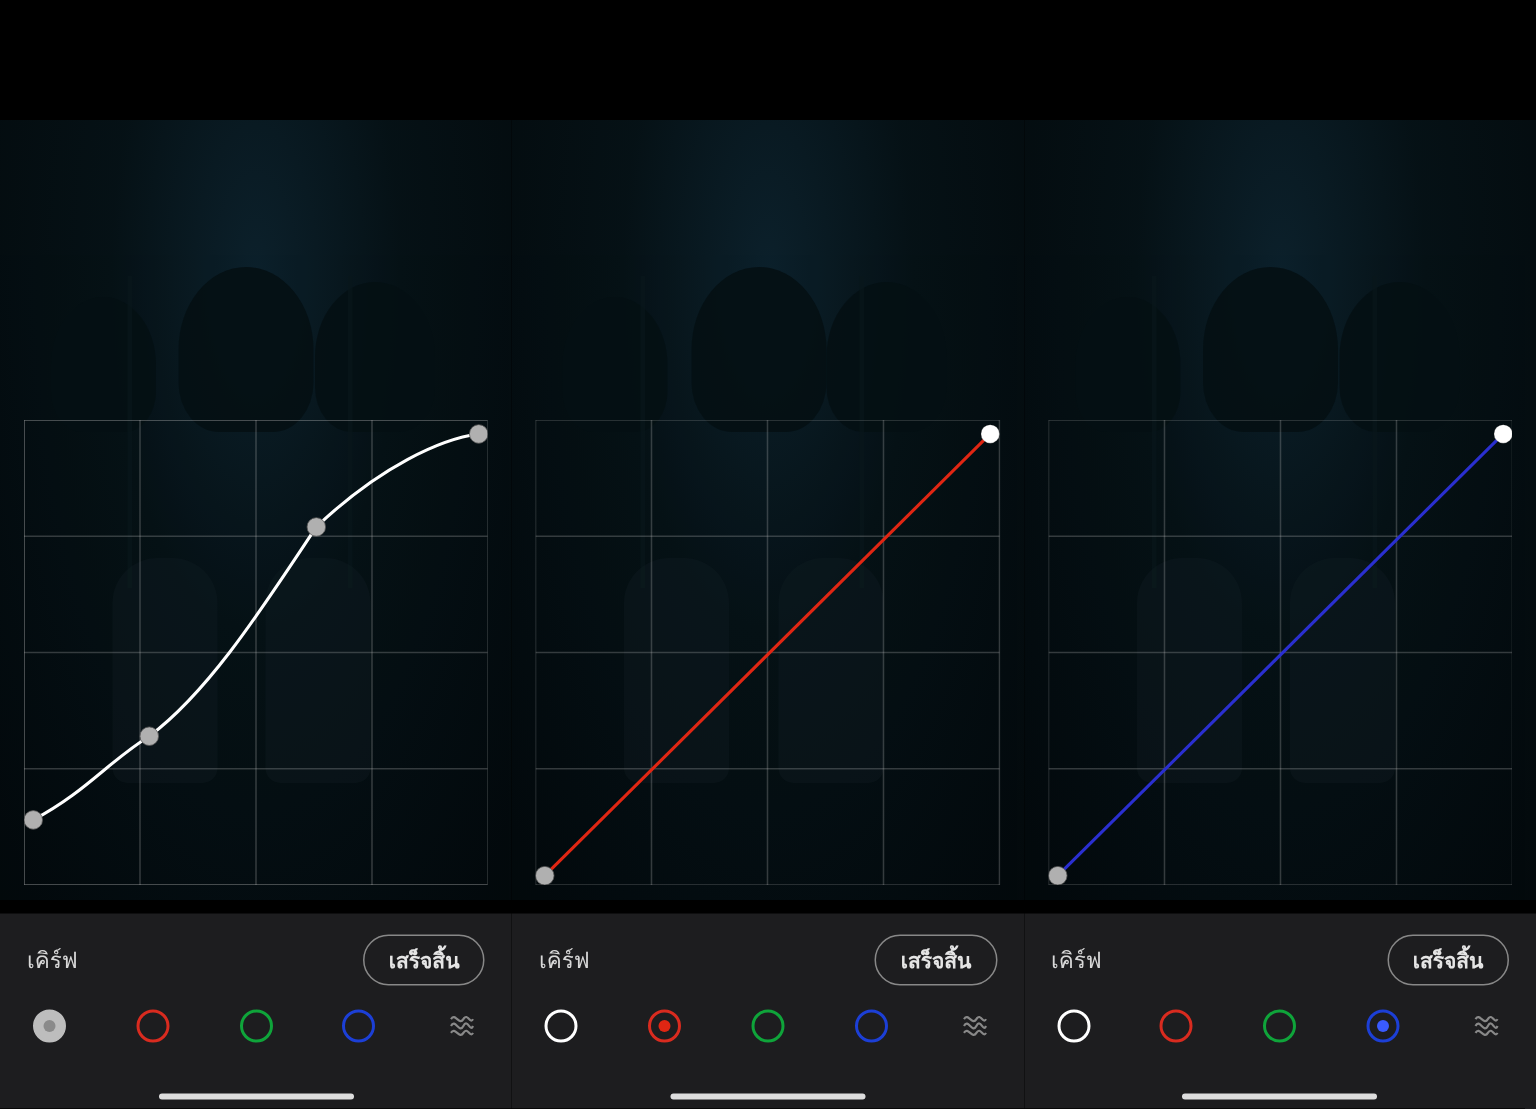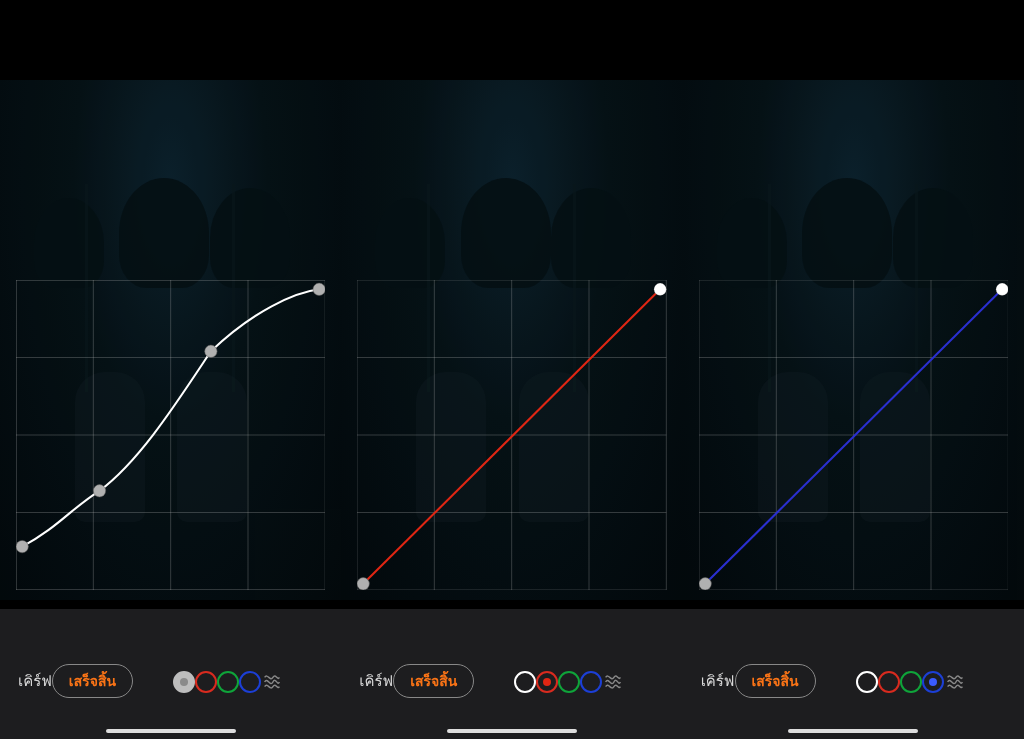--- a/index.html
+++ b/index.html
@@ -82,35 +82,35 @@
     stroke-width: 0.5;
   }
   .node-gray { fill: #b0b0b0; stroke: #555; }
   .bottom-bar {
     position: absolute;
     left: 0; right: 0;
     bottom: 0;
     height: 130px;
     background: #1d1d1f;
     display: flex;
-    flex-direction: row;
+    flex-direction: column;
   }
   .labels-row {
     display: flex;
     justify-content: space-between;
     align-items: center;
     padding: 14px 18px 0 18px;
   }
   .label-left {
     color: #d8d8d8;
     font-size: 15px;
     font-weight: 500;
   }
   .done-btn {
-    color: #f97316;
+    color: #e5e5e5;
     font-size: 14px;
     font-weight: 600;
     border: 1.5px solid #888;
     border-radius: 18px;
     padding: 5px 16px;
     background: transparent;
     cursor: pointer;
   }
   .channels-row {
     display: flex;

